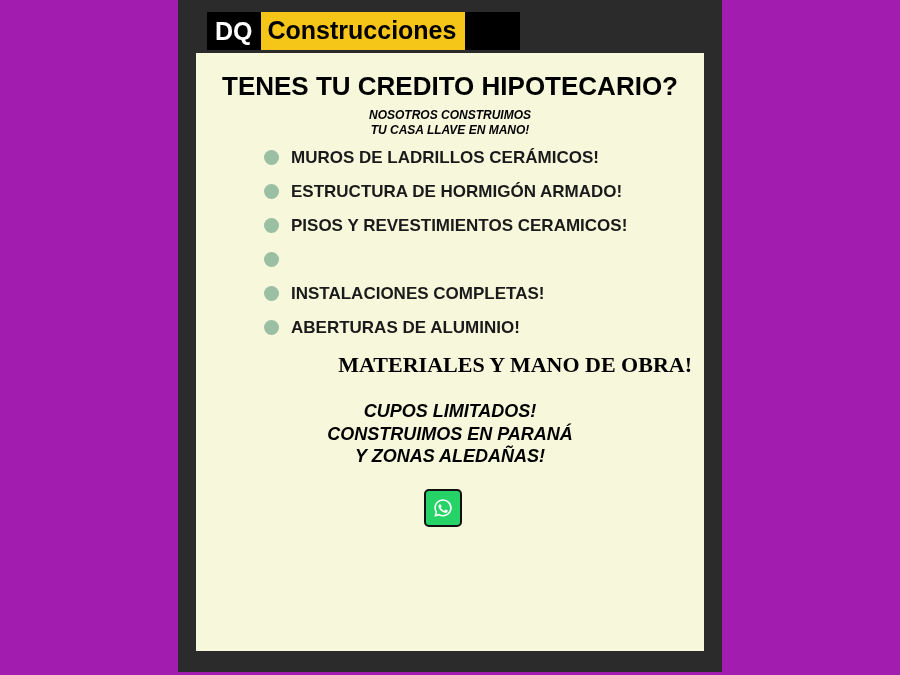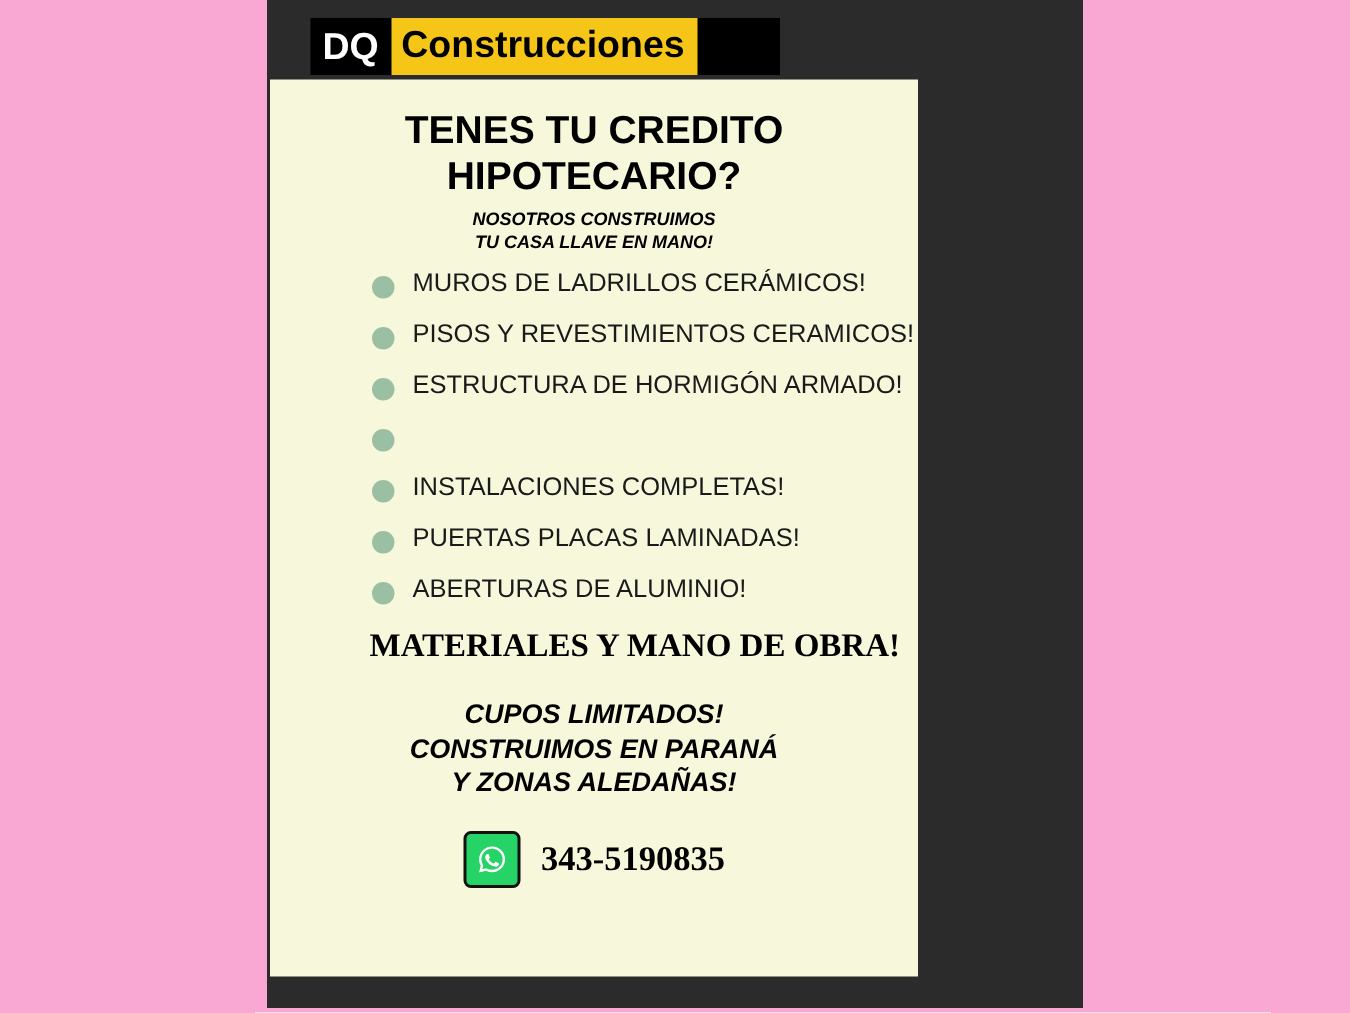--- a/index.html
+++ b/index.html
@@ -10,21 +10,21 @@
   body {
     width: 900px;
     height: 675px;
     font-family: "Liberation Sans", sans-serif;
     overflow: hidden;
   }
   .canvas {
     position: relative;
     width: 900px;
     height: 675px;
-    background: #f9a8d4;
+    background: #a21caf;
   }
   
   .poster-frame {
     position: absolute;
     left: 178px;
     top: 0px;
     width: 544px;
     height: 672px;
     background: #2b2b2b;
     box-sizing: border-box;
@@ -60,23 +60,23 @@
     line-height: 1;
     padding: 4px 9px 5px 7px;
     height: 100%;
     display: flex;
     align-items: center;
     box-sizing: border-box;
   }
   
   .panel {
     position: absolute;
-    left: 180px;
+    left: 196px;
     top: 53px;
-    width: 432px;
+    width: 508px;
     height: 598px;
     background: #f7f7dc;
     box-sizing: border-box;
     padding: 10px 12px 0 12px;
   }
   .headline {
     text-align: center;
     font-family: "Liberation Sans", sans-serif;
     font-weight: bold;
     font-size: 26px;
@@ -94,23 +94,24 @@
     color: #000000;
     margin: 0 0 10px 0;
   }
   .bullet-list {
     list-style: none;
     margin: 0;
     padding: 0 0 0 56px;
   }
   .bullet-item {
     display: flex;
-    align-items: flex-end;
+    align-items: center;
     margin-bottom: 13px;
     height: 21px;
+    font-weight: bold;
   }
   .bullet-dot {
     width: 15px;
     height: 15px;
     border-radius: 50%;
     background: #9bbfa3;
     flex: 0 0 auto;
     margin-right: 12px;
   }
   .bullet-text {
@@ -185,36 +186,32 @@
       <div>TU CASA LLAVE EN MANO!</div>
     </div>
 
     <ul class="bullet-list">
       <li class="bullet-item">
         <span class="bullet-dot"></span>
         <span class="bullet-text">MUROS DE LADRILLOS CERÁMICOS!</span>
       </li>
       <li class="bullet-item">
         <span class="bullet-dot"></span>
+        <span class="bullet-text">ESTRUCTURA DE HORMIGÓN ARMADO!</span>
+      </li>
+      <li class="bullet-item">
+        <span class="bullet-dot"></span>
         <span class="bullet-text">PISOS Y REVESTIMIENTOS CERAMICOS!</span>
       </li>
       <li class="bullet-item">
         <span class="bullet-dot"></span>
-        <span class="bullet-text">ESTRUCTURA DE HORMIGÓN ARMADO!</span>
-      </li>
-      <li class="bullet-item">
-        <span class="bullet-dot"></span>
       </li>
       <li class="bullet-item">
         <span class="bullet-dot"></span>
         <span class="bullet-text">INSTALACIONES COMPLETAS!</span>
-      </li>
-      <li class="bullet-item">
-        <span class="bullet-dot"></span>
-        <span class="bullet-text">PUERTAS PLACAS LAMINADAS!</span>
       </li>
       <li class="bullet-item">
         <span class="bullet-dot"></span>
         <span class="bullet-text">ABERTURAS DE ALUMINIO!</span>
       </li>
     </ul>
 
     <div class="materials">MATERIALES Y MANO DE OBRA!</div>
 
     <div class="closing">
@@ -222,17 +219,16 @@
       <div>CONSTRUIMOS EN PARANÁ</div>
       <div>Y ZONAS ALEDAÑAS!</div>
     </div>
 
     <div class="phone-row">
       <span class="wa-badge">
         <svg width="22" height="22" viewBox="0 0 24 24" aria-hidden="true">
           <path fill="#ffffff" d="M12.04 2.5c-5.23 0-9.48 4.2-9.48 9.38 0 1.65.44 3.26 1.28 4.68L2.5 21.5l5.1-1.31a9.6 9.6 0 0 0 4.44 1.09h.01c5.23 0 9.48-4.2 9.48-9.38 0-2.5-.99-4.86-2.78-6.63a9.5 9.5 0 0 0-6.71-2.77zm0 1.72c2.06 0 4 .8 5.46 2.24a7.6 7.6 0 0 1 2.27 5.42c0 4.23-3.47 7.66-7.74 7.66a7.8 7.8 0 0 1-3.94-1.07l-.28-.17-2.93.76.78-2.83-.18-.29a7.55 7.55 0 0 1-1.18-4.06c0-4.23 3.48-7.66 7.74-7.66zm-3.5 3.8c-.16 0-.43.06-.65.3-.23.24-.86.83-.86 2.03 0 1.2.88 2.36 1 2.52.12.16 1.72 2.72 4.25 3.7 2.1.82 2.53.66 2.99.62.45-.04 1.47-.6 1.68-1.17.2-.58.2-1.07.15-1.18-.06-.1-.22-.16-.46-.28-.24-.12-1.46-.71-1.68-.79-.23-.08-.39-.12-.56.12-.16.24-.64.79-.78.95-.15.16-.29.18-.53.06-.24-.12-1.04-.38-1.98-1.21-.73-.65-1.23-1.45-1.37-1.69-.14-.24-.01-.37.11-.49.11-.11.24-.28.36-.42.12-.14.16-.24.24-.4.08-.16.04-.3-.02-.42-.06-.12-.55-1.33-.76-1.81-.2-.47-.4-.41-.55-.41h-.28z"></path>
         </svg>
       </span>
-      <span class="phone-number">343-5190835</span>
     </div>
 
   </div>
 </div>
 
 </body></html>

